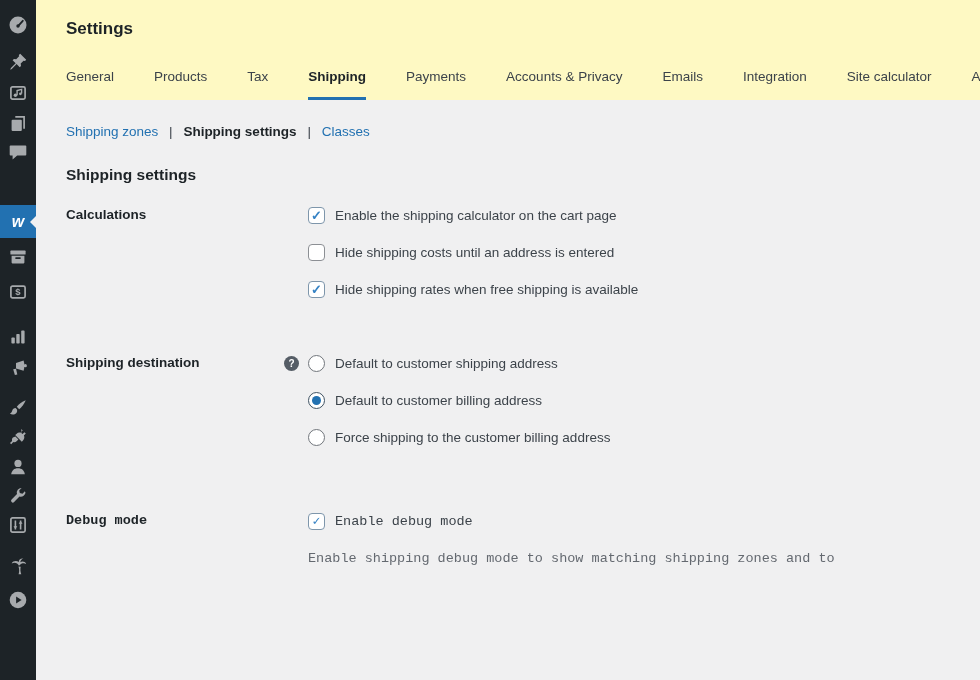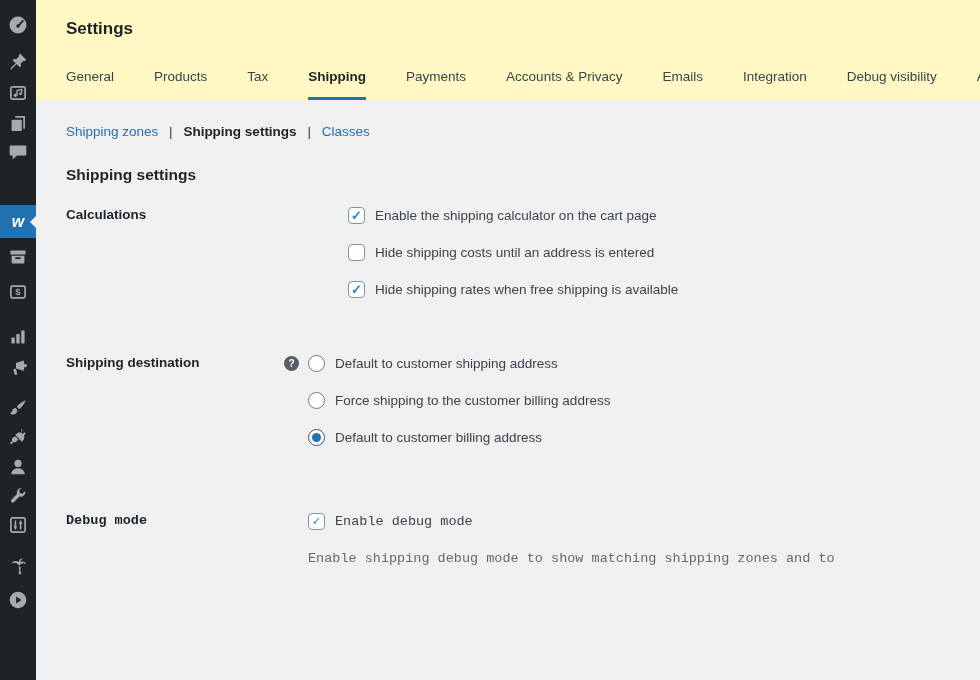--- a/index.html
+++ b/index.html
@@ -27,21 +27,21 @@
   .content { padding:24px 30px 0; height:468px; overflow:hidden; }
 
   .subnav { font-size:13.5px; }
   .subnav a { color:#2271b1; text-decoration:none; cursor:pointer; }
   .subnav .current { color:#1d2327; font-weight:700; }
   .subnav .sep { color:#3c434a; margin:0 7px; }
 
   .section-heading { font-size:15.5px; font-weight:700; color:#1d2327; margin-top:27px; }
 
   .form-row { display:flex; align-items:flex-start; }
-  .form-row.calculations { margin-top:21px;gap:40px; }
+  .form-row.calculations { margin-top:21px; }
   .form-row.destination { margin-top:53px; }
   .form-row.debug { margin-top:63px;font-family:Liberation Mono, monospace; }
   .row-label { width:242px; flex:0 0 242px; font-size:13.5px; font-weight:700; color:#1d2327; padding-top:2px; }
   .row-control { position:relative; flex:1; }
 
   .opt-row { display:flex; align-items:center; margin-bottom:16px; height:21px; cursor:pointer; }
   .opt-row:last-child { margin-bottom:0; }
   .opt-label { font-size:13.5px; color:#3c434a; margin-left:10px; }
 
   .checkbox { width:17px; height:17px; border:1px solid #8c8f94; border-radius:4px; background:#fff;
@@ -214,21 +214,21 @@
       <div class="page-title">Settings</div>
       <div class="tabs">
         <div class="tab">General</div>
         <div class="tab">Products</div>
         <div class="tab">Tax</div>
         <div class="tab active">Shipping</div>
         <div class="tab">Payments</div>
         <div class="tab">Accounts &amp; Privacy</div>
         <div class="tab">Emails</div>
         <div class="tab">Integration</div>
-        <div class="tab">Debug visibility</div>
+        <div class="tab">Site calculator</div>
         <div class="tab">Advanced</div>
       </div>
     </div>
 
     <div class="content">
 
       <div class="subnav">
         <a>Shipping zones</a>
         <span class="sep">|</span>
         <span class="current">Shipping settings</span>
@@ -264,26 +264,26 @@
       
       <div class="form-row destination">
         <div class="row-label">Shipping destination</div>
         <div class="row-control">
           <span class="help-tip">?</span>
           <label class="opt-row">
             <span class="radio"></span>
             <span class="opt-label">Default to customer shipping address</span>
           </label>
           <label class="opt-row">
+            <span class="radio checked"></span>
+            <span class="opt-label">Default to customer billing address</span>
+          </label>
+          <label class="opt-row">
             <span class="radio"></span>
             <span class="opt-label">Force shipping to the customer billing address</span>
-          </label>
-          <label class="opt-row">
-            <span class="radio checked"></span>
-            <span class="opt-label">Default to customer billing address</span>
           </label>
         </div>
       </div>
 
       
       <div class="form-row debug">
         <div class="row-label">Debug mode</div>
         <div class="row-control">
           <label class="opt-row">
             <span class="checkbox checked">

